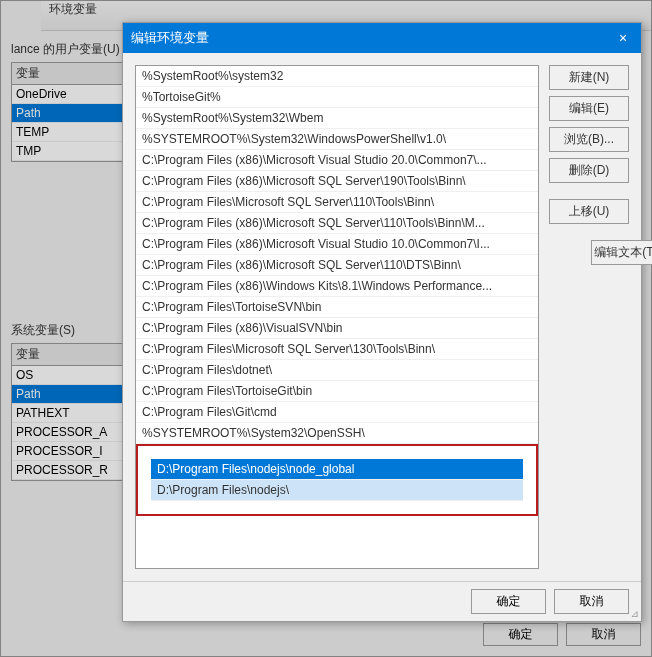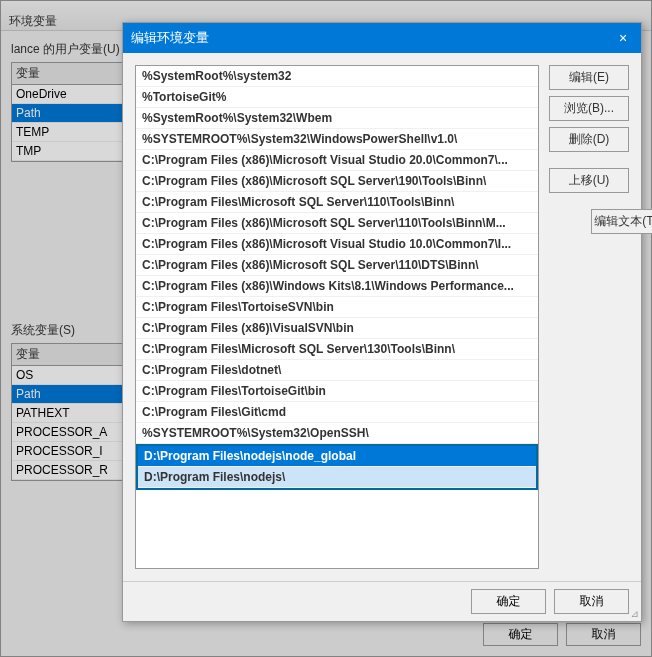--- a/index.html
+++ b/index.html
@@ -21,22 +21,23 @@
       height: 657px;
       background: #f0f0f0;
       border: 1px solid #999;
     }
 
     .bg-window .title-bar {
       background: linear-gradient(to bottom, #f8f8f8, #e8e8e8);
       border-bottom: 1px solid #ccc;
       height: 30px;
       display: flex;
-      align-items: flex-end;
+      align-items: flex-start;
       padding: 0 8px;
+      margin-left: 40px;
     }
 
     .bg-window .title-bar span {
       font-size: 12px;
       color: #333;
     }
 
     .bg-window .content {
       padding: 10px;
       display: flex;
@@ -174,21 +175,20 @@
 
     .path-item {
       padding: 3px 6px;
       font-size: 12px;
       color: #333;
       border-bottom: 1px solid #f0f0f0;
       white-space: nowrap;
       overflow: hidden;
       text-overflow: ellipsis;
       cursor: default;
-      font-weight: bold;
     }
 
     .path-item.selected {
       background: #0078d7;
       color: white;
     }
 
     .dialog-buttons {
       display: flex;
       flex-direction: column;
@@ -331,27 +331,28 @@
       <div class="path-item">C:\Program Files (x86)\Microsoft Visual Studio 10.0\Common7\I...</div>
       <div class="path-item">C:\Program Files (x86)\Microsoft SQL Server\110\DTS\Binn\</div>
       <div class="path-item">C:\Program Files (x86)\Windows Kits\8.1\Windows Performance...</div>
       <div class="path-item">C:\Program Files\TortoiseSVN\bin</div>
       <div class="path-item">C:\Program Files (x86)\VisualSVN\bin</div>
       <div class="path-item">C:\Program Files\Microsoft SQL Server\130\Tools\Binn\</div>
       <div class="path-item">C:\Program Files\dotnet\</div>
       <div class="path-item">C:\Program Files\TortoiseGit\bin</div>
       <div class="path-item">C:\Program Files\Git\cmd</div>
       <div class="path-item">%SYSTEMROOT%\System32\OpenSSH\</div>
-      <div style="border: 2px solid #0369a1; padding: 0;">
+      <div style="border: 2px solid #b91c1c; padding: 13px;">
         <div class="path-item selected">D:\Program Files\nodejs\node_global</div>
         <div class="path-item" style="background: #cde4f8;">D:\Program Files\nodejs\</div>
       </div>
     </div>
 
     <div class="dialog-buttons">
+      <button class="dialog-btn">新建(N)</button>
       <button class="dialog-btn">编辑(E)</button>
       <button class="dialog-btn">浏览(B)...</button>
       <button class="dialog-btn">删除(D)</button>
       <button class="dialog-btn" style="margin-top:10px;">上移(U)</button>
       <button class="dialog-btn" style="margin-top:10px;margin-left:42px;">编辑文本(T)...</button>
     </div>
   </div>
 
   <div class="dialog-footer">
     <button class="footer-btn">确定</button>

